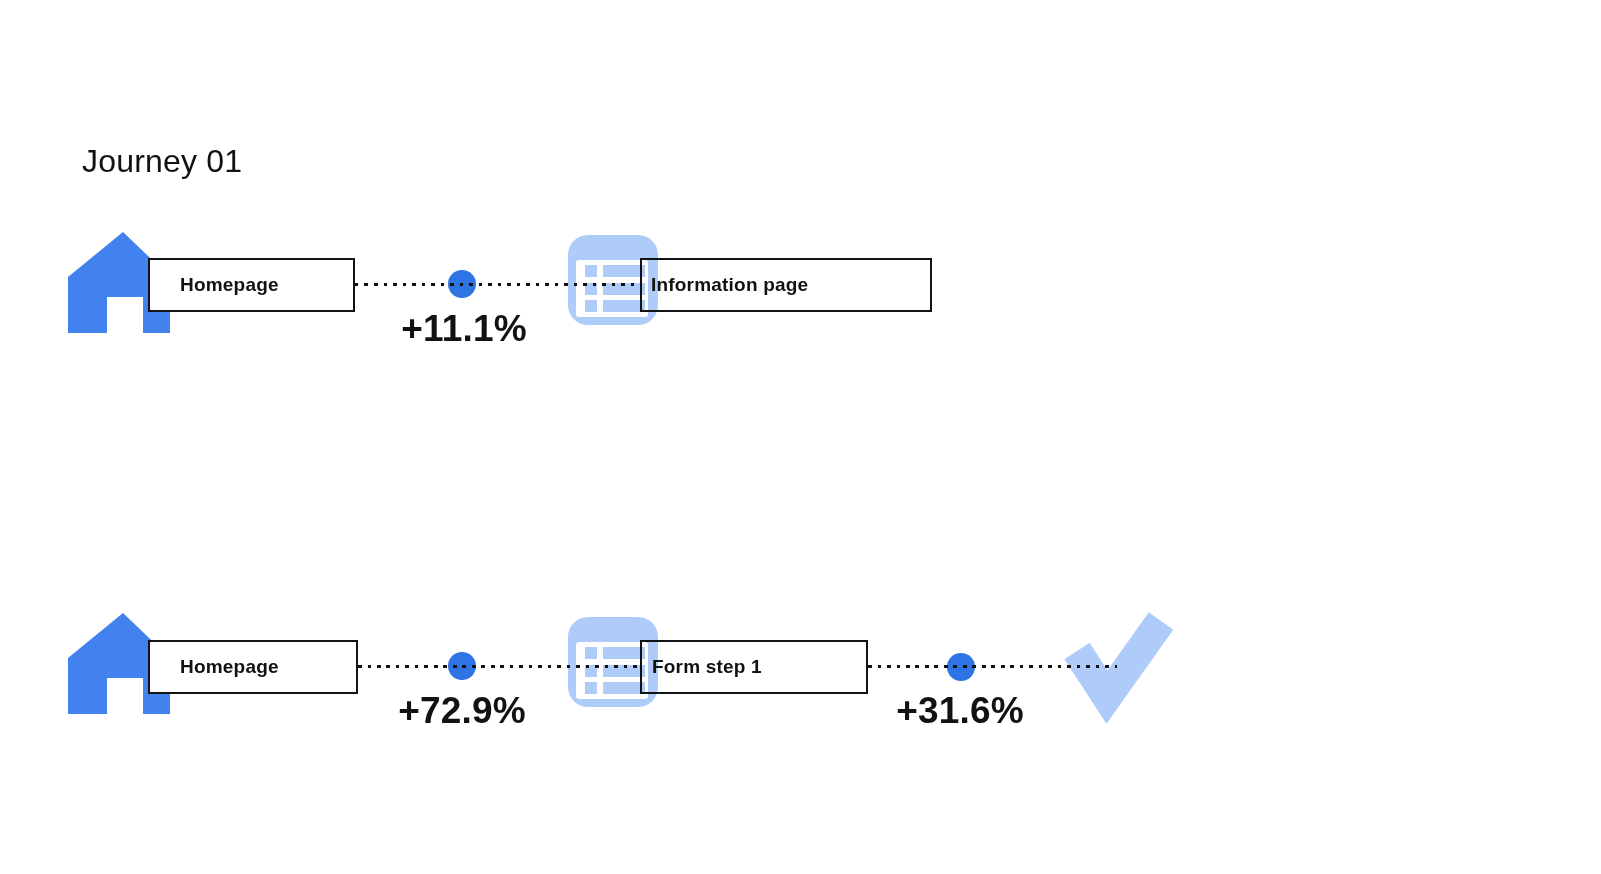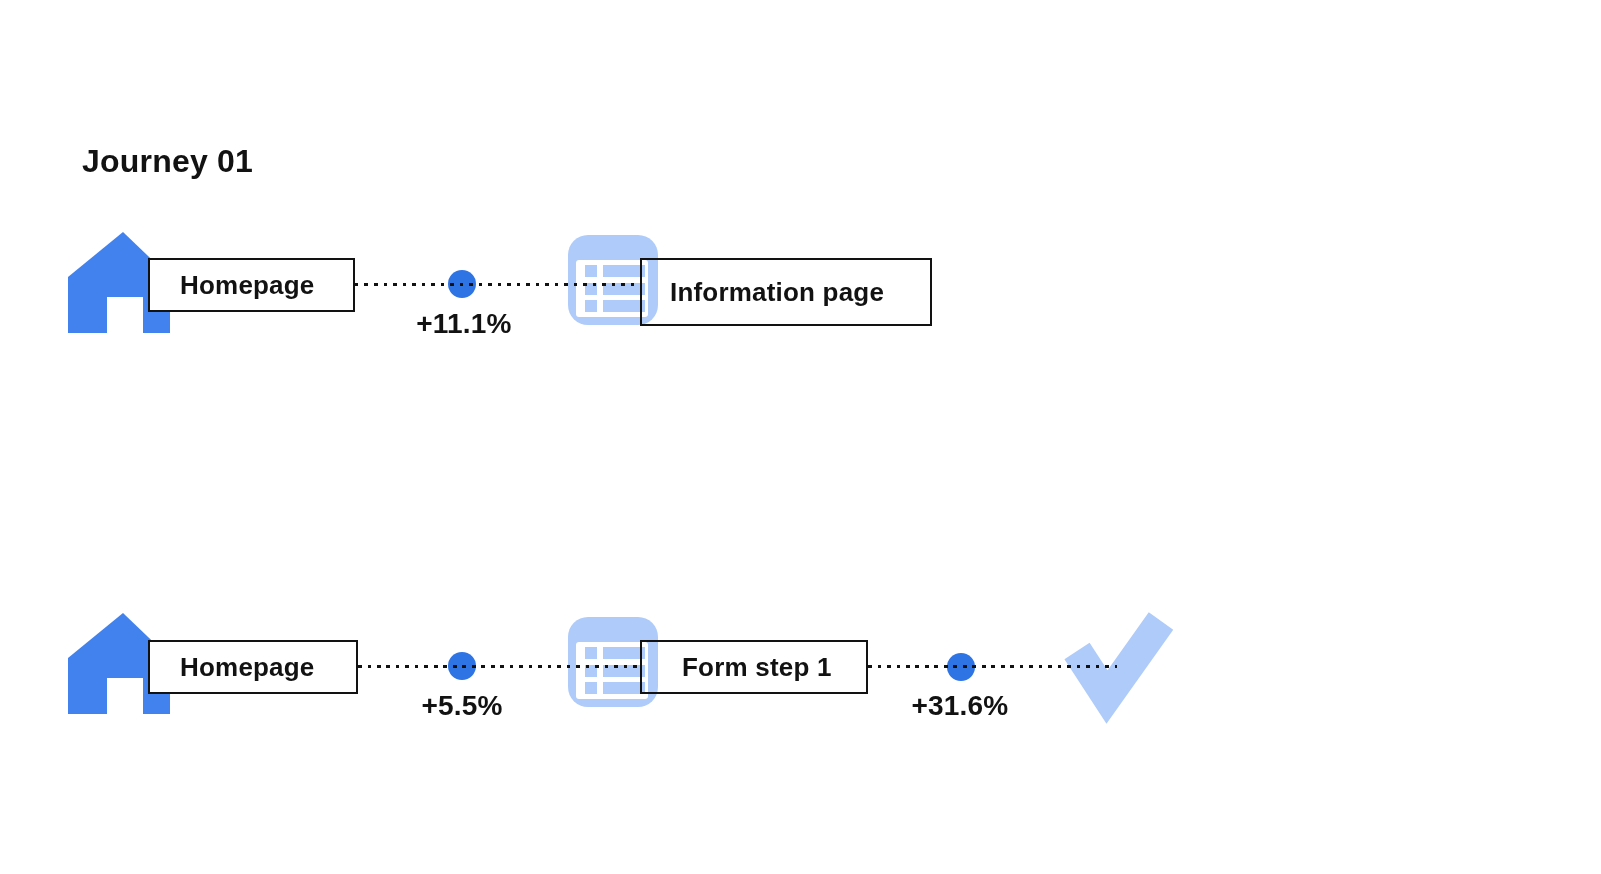--- a/index.html
+++ b/index.html
@@ -6,42 +6,42 @@
   .canvas{
     position:relative;
     width:1601px;height:874px;
     background:#ffffff;
     font-family:"Liberation Sans", sans-serif;
     color:#121212;
     overflow:hidden;
   }
   .jt{
     position:absolute;margin:0;z-index:6;
-    font-size:32px;font-weight:bold;line-height:36px;letter-spacing:.2px;
+    font-size:32px;font-weight:normal;line-height:36px;letter-spacing:.2px;
   }
   .icon{position:absolute;overflow:visible;}
   .z1{z-index:1}.z3{z-index:3}
   .fill{position:absolute;background:#ffffff;z-index:2;}
   .box{
     position:absolute;z-index:5;box-sizing:border-box;
     border:2px solid #121212;background:transparent;
     display:flex;align-items:center;
-    font-size:26px;font-weight:bold;letter-spacing:.2px;white-space:nowrap;
+    font-size:19px;font-weight:bold;letter-spacing:.2px;white-space:nowrap;
   }
   .dot{
     position:absolute;width:28px;height:28px;border-radius:50%;
     background:#2F74E4;z-index:3;
   }
   .dotline{
     position:absolute;height:3px;z-index:4;
     background:repeating-linear-gradient(90deg,#121212 0 3.5px,transparent 3.5px 9.5px);
   }
   .pct{
     position:absolute;z-index:6;width:140px;text-align:center;
-    font-size:28px;font-weight:bold;letter-spacing:.2px;
+    font-size:37px;font-weight:bold;letter-spacing:.2px;
   }
 </style>
 </head>
 <body>
 
 <div class="canvas">
 
   <h2 class="jt" style="left:82px;top:143px">Journey 01</h2>
 
   <svg class="icon z1" style="left:68px;top:232px" width="102" height="101" viewBox="0 0 102 101" aria-hidden="true">
@@ -62,21 +62,21 @@
     <rect x="17" y="65" width="12" height="12" fill="#AECBFA"></rect>
     <rect x="35" y="65" width="42" height="12" fill="#AECBFA"></rect>
   </svg>
 
   <div class="dot" style="left:448px;top:270px"></div>
   <div class="dotline" style="left:355px;top:283px;width:285px"></div>
 
   <div class="box" style="left:148px;top:258px;width:207px;height:54px;padding-left:30px">
     <span>Homepage</span>
   </div>
-  <div class="box" style="left:640px;top:258px;width:292px;height:68px;padding-left:28px">
+  <div class="box" style="left:640px;top:258px;width:292px;height:54px;padding-left:9px">
     <span>Information page</span>
   </div>
 
   <div class="pct" style="left:394px;top:308px">+11.1%</div>
 
 
   <svg class="icon z1" style="left:68px;top:613px" width="102" height="101" viewBox="0 0 102 101" aria-hidden="true">
     <polygon points="55,0 102,45 102,101 0,101 0,45" fill="#4182EE"></polygon>
     <rect x="39" y="65" width="36" height="36" fill="#ffffff"></rect>
   </svg>
@@ -101,20 +101,20 @@
   </svg>
 
   <div class="dot" style="left:448px;top:652px"></div>
   <div class="dot" style="left:947px;top:653px"></div>
   <div class="dotline" style="left:358px;top:665px;width:282px"></div>
   <div class="dotline" style="left:868px;top:665px;width:249px"></div>
 
   <div class="box" style="left:148px;top:640px;width:210px;height:54px;padding-left:30px">
     <span>Homepage</span>
   </div>
-  <div class="box" style="left:640px;top:640px;width:228px;height:54px;padding-left:40px">
+  <div class="box" style="left:640px;top:640px;width:228px;height:54px;padding-left:10px">
     <span>Form step 1</span>
   </div>
 
-  <div class="pct" style="left:392px;top:690px">+5.5%</div>
+  <div class="pct" style="left:392px;top:690px">+72.9%</div>
   <div class="pct" style="left:890px;top:690px">+31.6%</div>
 
 </div>
 
 </body></html>

